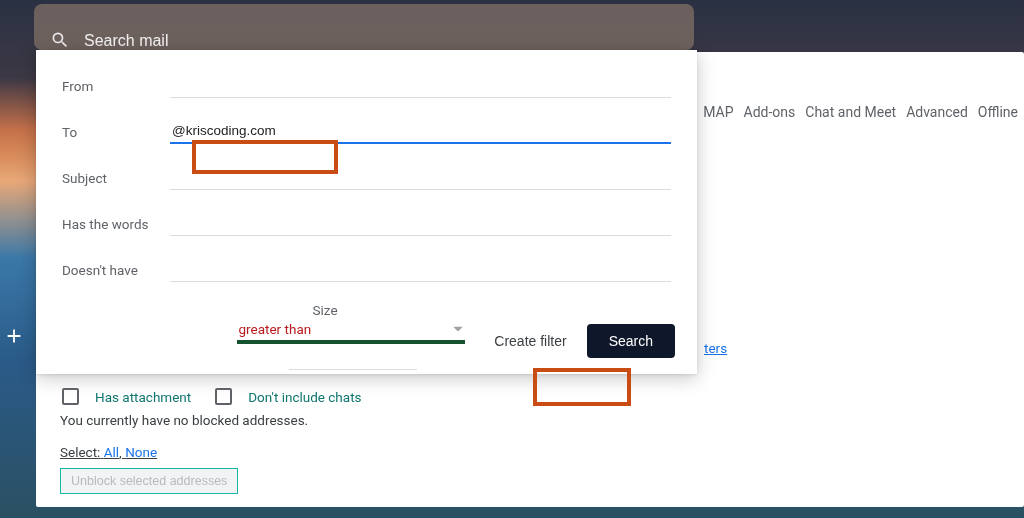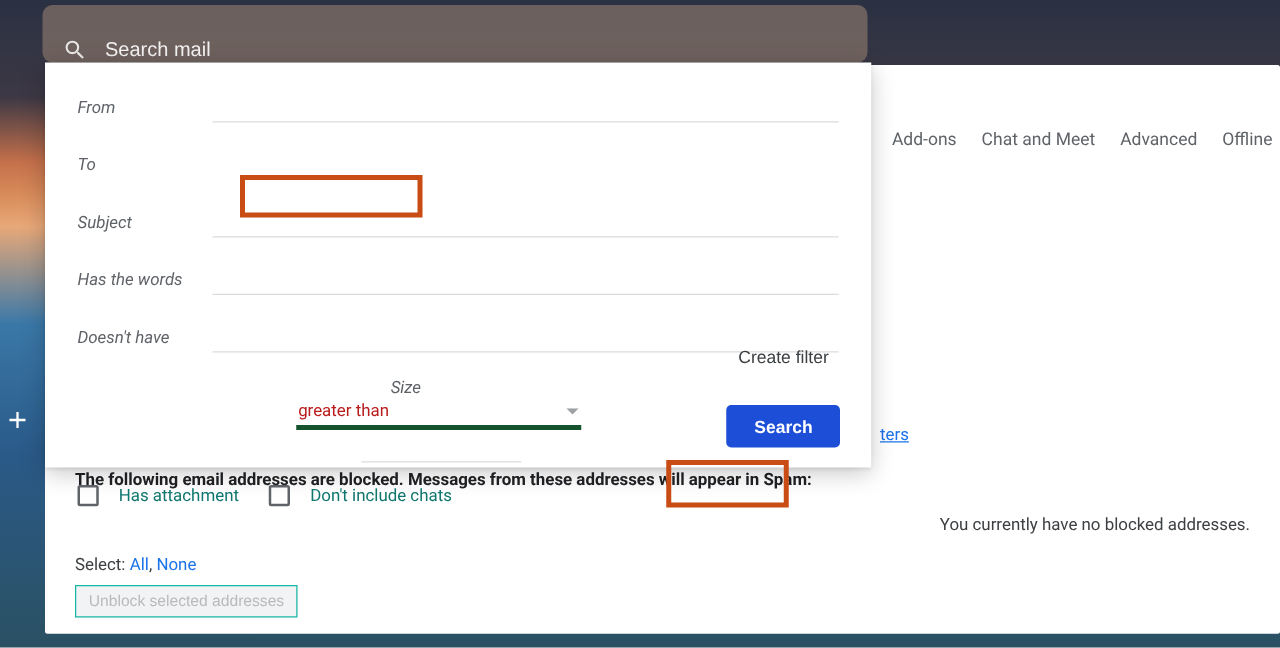--- a/index.html
+++ b/index.html
@@ -51,21 +51,21 @@
       right: 0;
       height: 455px;
       background: #fff;
       border-radius: 2px;
     }
     .tabs {
       position: absolute;
       top: 104px;
       right: 6px;
       display: flex;
-      gap: 20px;
+      gap: 10px;
       font-size: 14px;
       color: #5f6368;
       align-items: center;
     }
     .tabs span { white-space: nowrap; }
     
     
     .filter-panel {
       position: absolute;
       top: 50px;
@@ -81,21 +81,20 @@
       display: flex;
       align-items: center;
       margin-bottom: 18px;
       min-height: 28px;
     }
     .filter-label {
       width: 108px;
       font-size: 13.5px;
       color: #5f6368;
       flex-shrink: 0;
-      font-style: italic;
     }
     .filter-input-wrap {
       flex: 1;
       position: relative;
     }
     .filter-input {
       width: 100%;
       border: none;
       border-bottom: 1px solid #dadce0;
       font-size: 13.5px;
@@ -183,55 +182,54 @@
       border: 2px solid #5f6368;
       border-radius: 2px;
     }
     
     
     .actions {
       position: absolute;
       bottom: 16px;
       right: 22px;
       display: flex;
-      gap: 22px;
-      align-items: center;
-      flex-direction: column;
+      gap: 8px;
+      align-items: center;
     }
     .btn-text {
       color: #3c4043;
       font-size: 14px;
       padding: 9px 12px;
       background: transparent;
       border: none;
       cursor: pointer;
     }
     .btn-primary {
-      background: #1d4ed8;
+      background: #0f172a;
       color: #fff;
       border: none;
       border-radius: 4px;
       padding: 9px 22px;
       font-size: 14px;
-      font-weight: 700;
+      font-weight: 400;
       cursor: pointer;
     }
     
     
     .lower {
       position: absolute;
       left: 60px;
       top: 376px;
       right: 24px;
       font-size: 13.5px;
       color: #202124;
     }
     .lower .bold { font-weight: 700; }
-    .lower .sub { margin-top: 20px; color: #3c4043; text-align: right; }
-    .lower .select-line { margin-top: 16px; color: #3c4043; }
+    .lower .sub { margin-top: 36px; color: #3c4043; }
+    .lower .select-line { margin-top: 16px; color: #3c4043; text-decoration: underline; }
     .lower .link { color: #1a73e8; }
     .lower .unblock-btn {
       margin-top: 8px;
       border: 1px solid #14b8a6;
       background: #f1f3f4;
       color: #bababa;
       padding: 5px 10px;
       font-size: 12.5px;
       cursor: not-allowed;
     }
@@ -271,20 +269,21 @@
 
 <div class="filter-panel">
 
   <div class="filter-row">
     <div class="filter-label">From</div>
     <div class="filter-input-wrap"><input class="filter-input" style=""></div>
   </div>
 
   <div class="filter-row">
     <div class="filter-label">To</div>
+    <div class="filter-input-wrap"><input class="filter-input active" value="@kriscoding.com" style=""></div>
   </div>
 
   <div class="filter-row">
     <div class="filter-label">Subject</div>
     <div class="filter-input-wrap"><input class="filter-input" style=""></div>
   </div>
 
   <div class="filter-row">
     <div class="filter-label">Has the words</div>
     <div class="filter-input-wrap"><input class="filter-input" style=""></div>
@@ -321,21 +320,20 @@
     <button class="btn-text">Create filter</button>
     <button class="btn-primary">Search</button>
   </div>
 
   <div class="to-highlight"></div>
   <div class="cf-highlight"></div>
 </div>
 
 <div class="lower">
   <span class="link-inline">ters</span>
-  <div class="bold">The following email addresses are blocked. Messages from these addresses will appear in Spam:</div>
   <div class="sub">You currently have no blocked addresses.</div>
   <div class="select-line">
     <span>Select:</span>
     <span class="link">All</span><span>, </span><span class="link">None</span>
   </div>
   <button class="unblock-btn">Unblock selected addresses</button>
 </div>
 
 <div class="fab">
   <svg width="22" height="22" viewBox="0 0 24 24">

